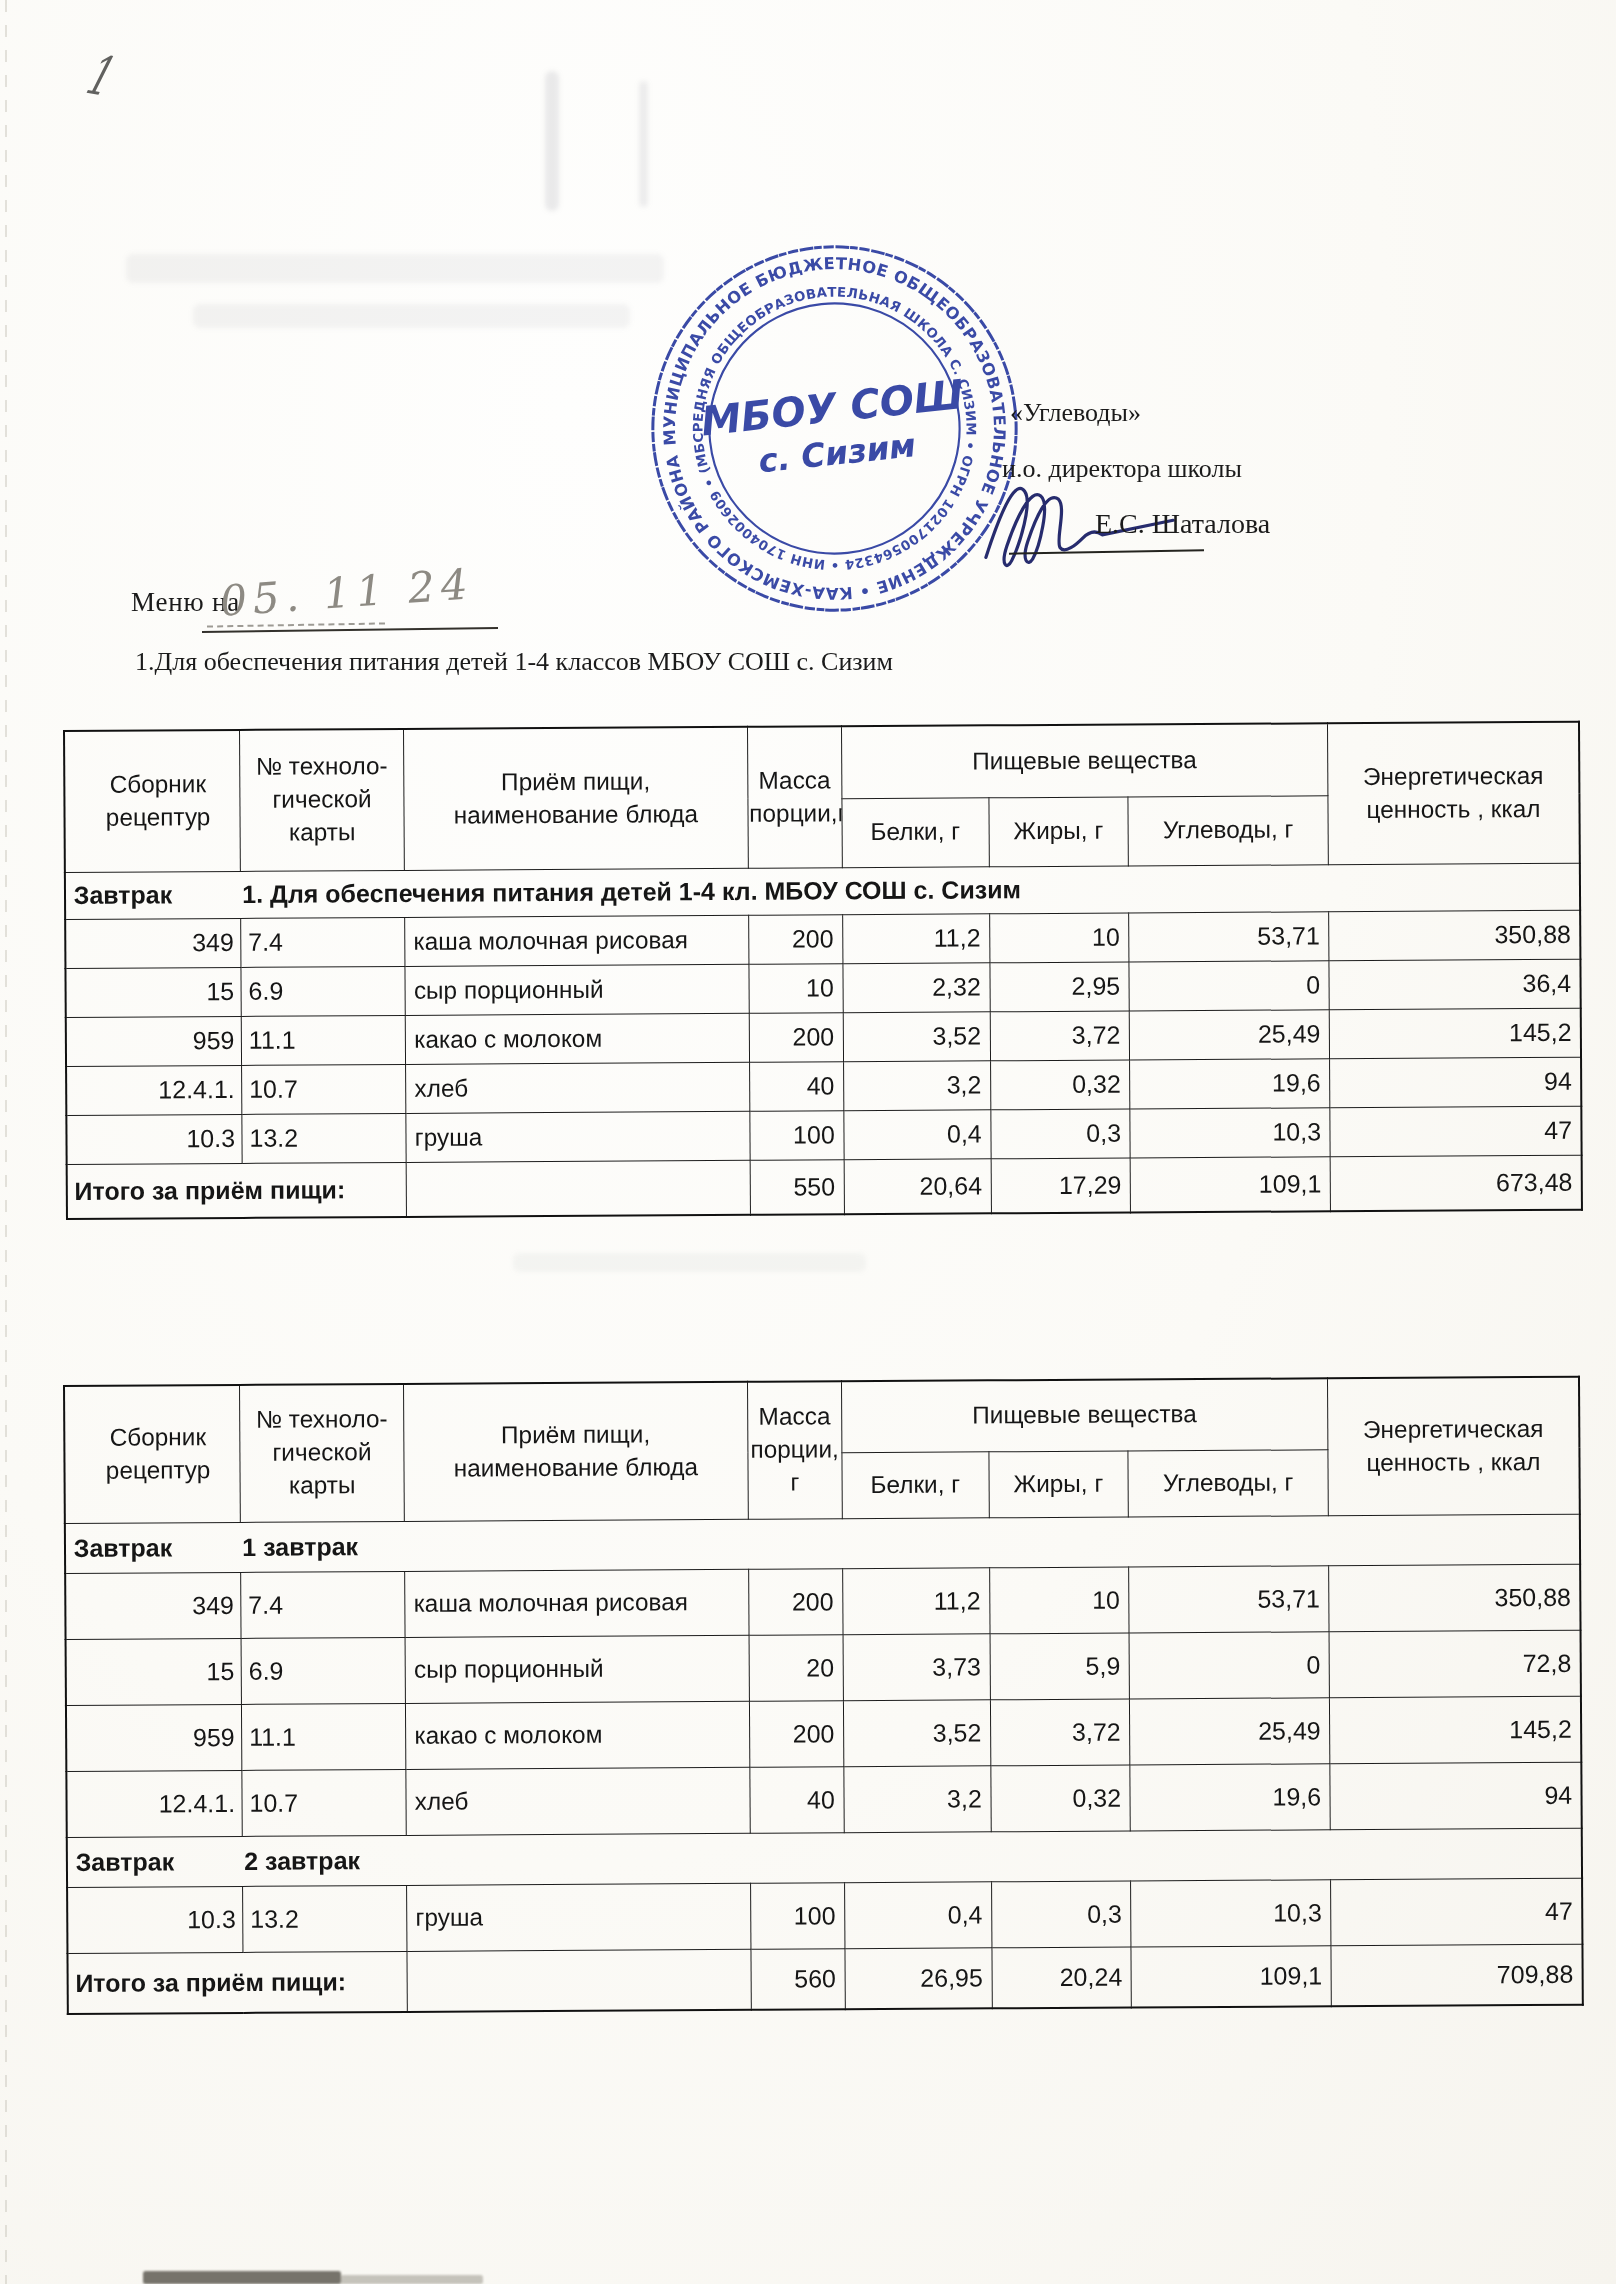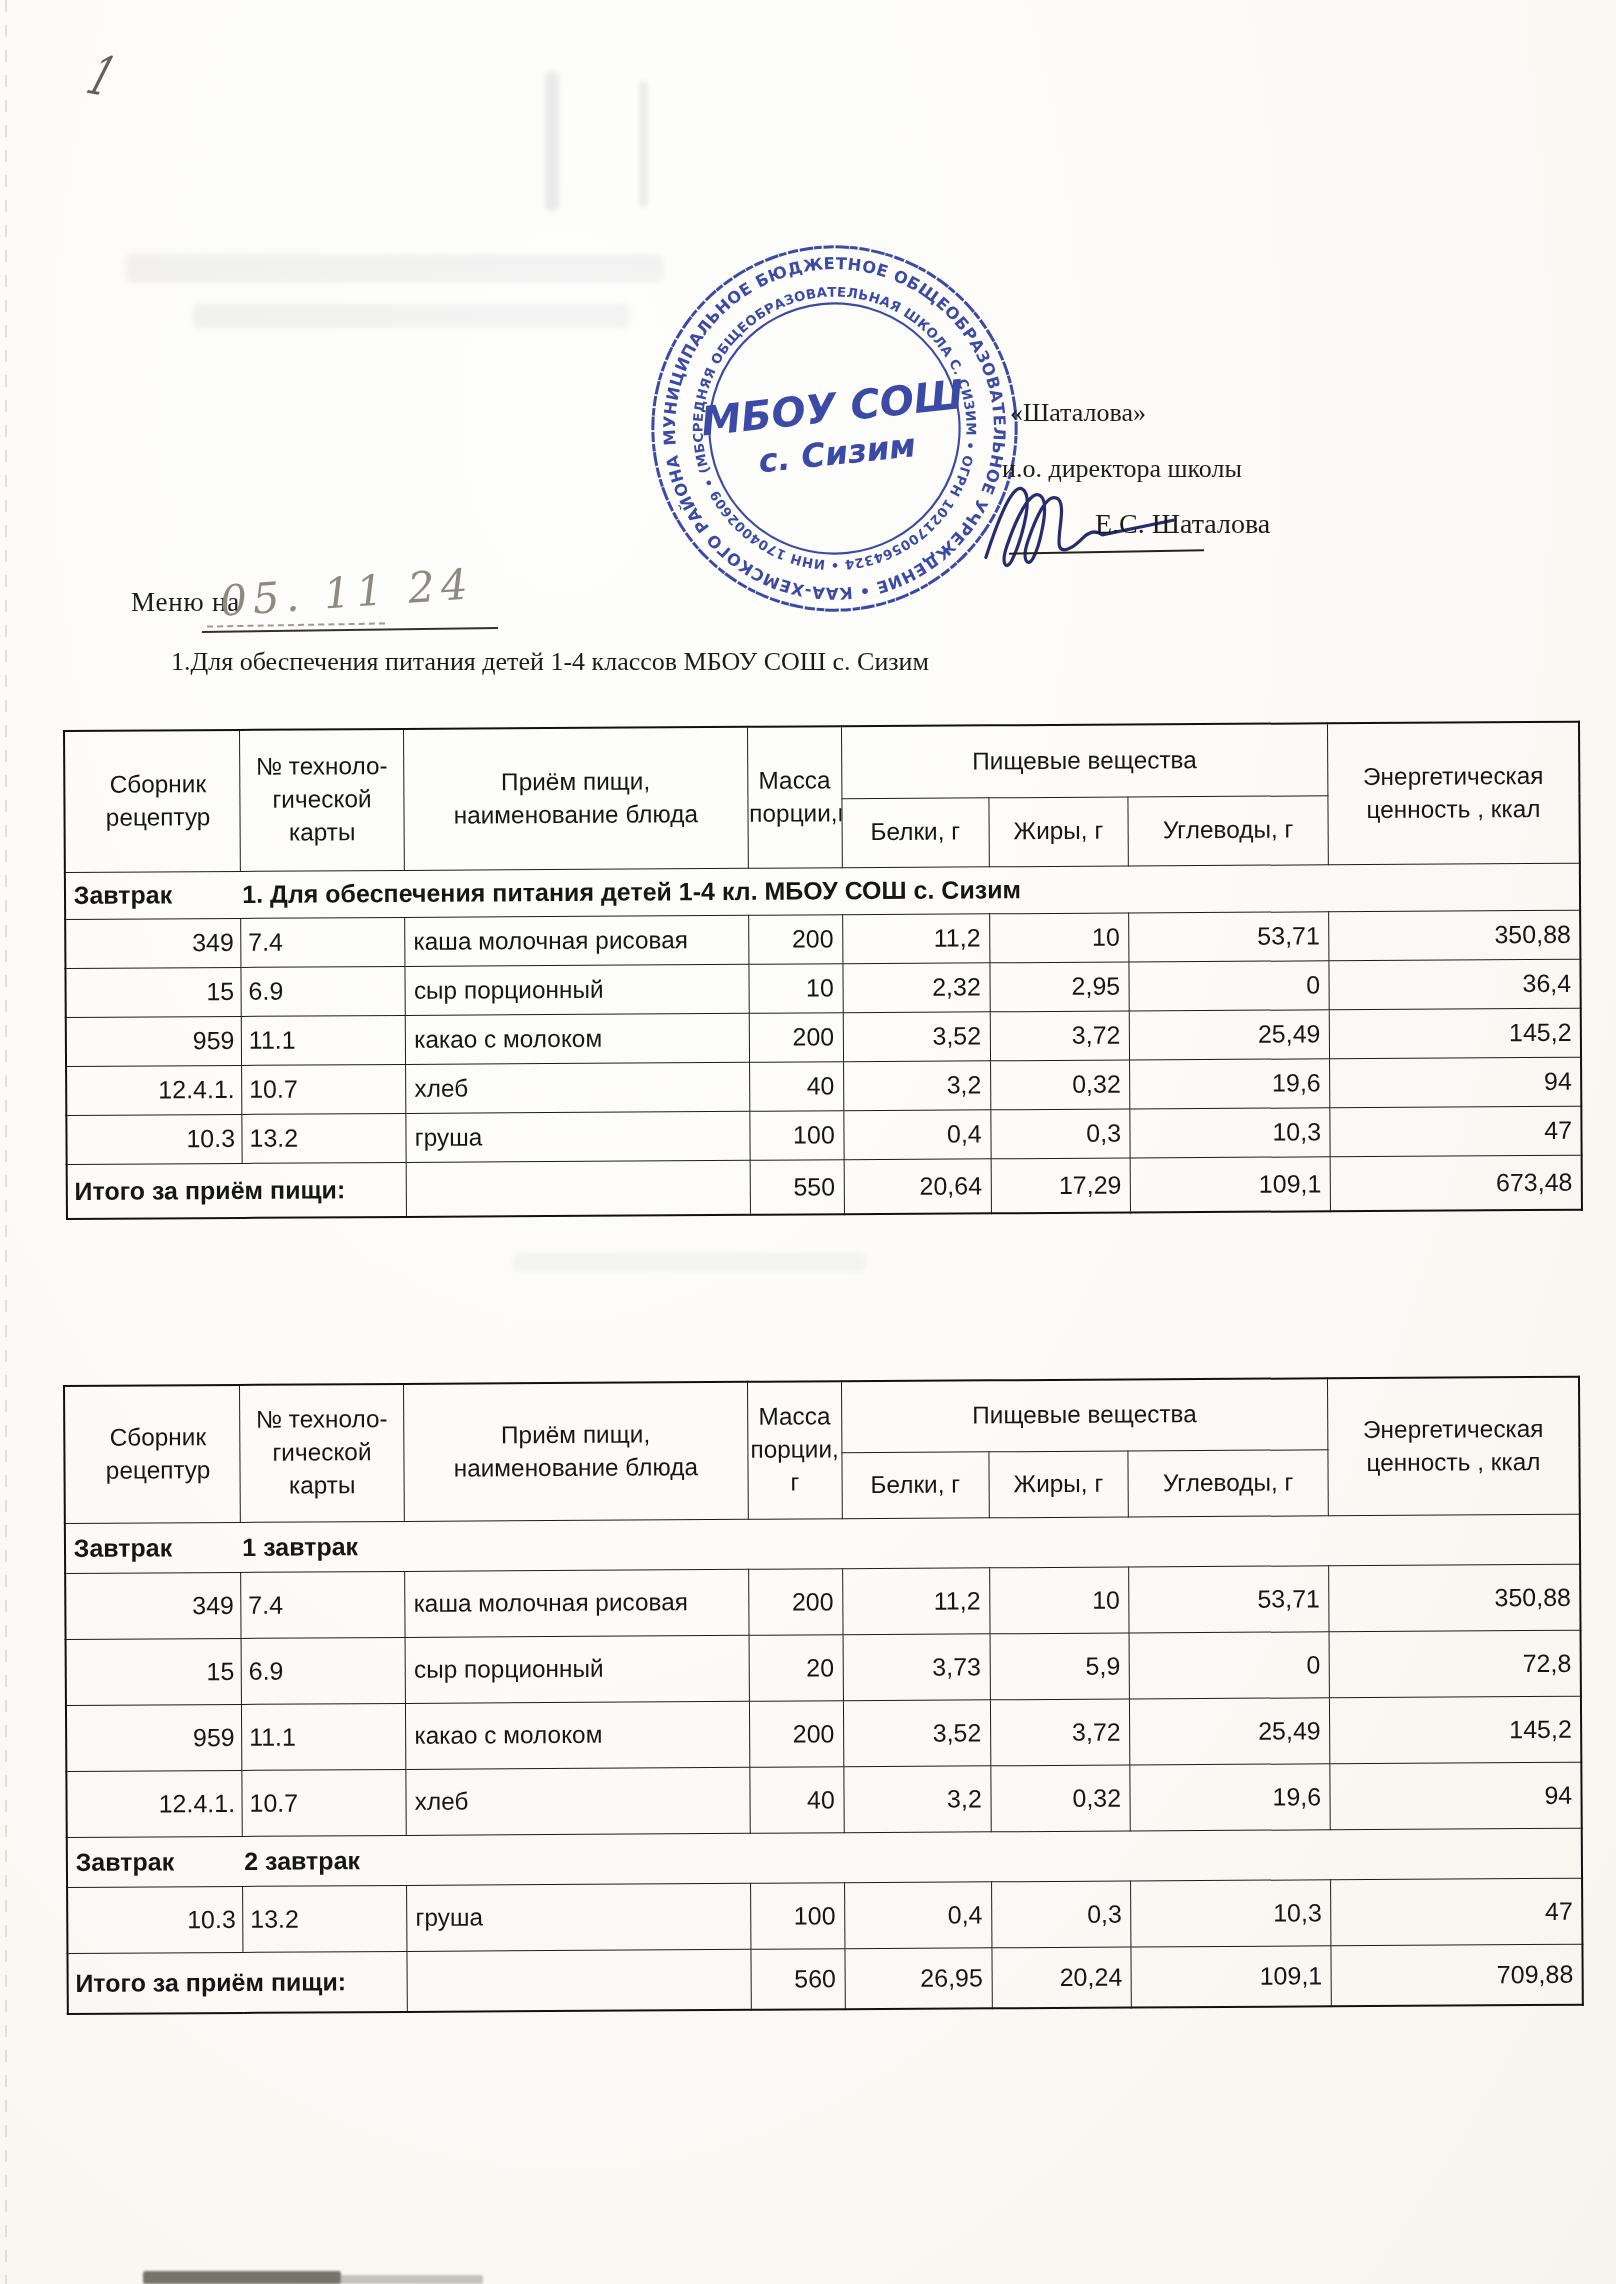--- a/index.html
+++ b/index.html
@@ -44,21 +44,21 @@
   .director-name{position:absolute;left:1095px;top:508px;font-size:28px;}
   
   .menu-label{position:absolute;left:131px;top:587px;font-size:27px;letter-spacing:0.8px;}
   .menu-underline-dash{position:absolute;left:207px;top:624px;width:178px;border-top:2.5px dashed #8d8a83;
                        opacity:.85;transform:rotate(-1deg);}
   .menu-underline{position:absolute;left:202px;top:629px;width:296px;border-top:2.5px solid #33312c;
                   transform:rotate(-0.8deg);}
   .menu-date{position:absolute;left:220px;top:568px;font-size:42px;color:#8d8a83;
              font-family:"DejaVu Serif", serif;font-style:italic;letter-spacing:5.9px;
              transform:rotate(-4deg);}
-  .heading1{position:absolute;left:135px;top:647px;font-size:26px;margin-left:36px;}
+  .heading1{position:absolute;left:135px;top:647px;font-size:26px;}
   .heading2{position:absolute;left:206px;top:1301px;font-size:26px;font-weight:bold;}
   
   table.t{position:absolute;left:63px;width:1517px;border-collapse:collapse;
           table-layout:fixed;font-family:"Liberation Sans", sans-serif;color:#161616;
           transform:rotate(-0.35deg);transform-origin:left top;
           border:2.5px solid #111;}
   .t1{top:730px;}
   .t2{top:1385px;}
   table.t th, table.t td{border:1.7px solid #1d1d1d;overflow:hidden;}
   table.t th{font-weight:normal;font-size:24.4px;white-space:pre-line;vertical-align:middle;
@@ -101,21 +101,21 @@
         <textPath href="#ringOuter">МУНИЦИПАЛЬНОЕ БЮДЖЕТНОЕ ОБЩЕОБРАЗОВАТЕЛЬНОЕ УЧРЕЖДЕНИЕ • КАА-ХЕМСКОГО РАЙОНА РЕСПУБЛИКИ ТЫВА</textPath>
       </text>
       <text class="ring-text-inner" fill="#2c3da0">
         <textPath href="#ringInner">СРЕДНЯЯ ОБЩЕОБРАЗОВАТЕЛЬНАЯ ШКОЛА С. СИЗИМ • ОГРН 1021700564324 • ИНН 1704002609 • (МБОУ СОШ с. Сизим)</textPath>
       </text>
       <text x="220" y="212" class="stamp-center1" fill="#2c3da0">МБОУ СОШ</text>
       <text x="220" y="262" class="stamp-center2" fill="#2c3da0">с. Сизим</text>
     </svg>
   </div>
 
-  <div class="approve">«Шаталова»</div>
+  <div class="approve">«Углеводы»</div>
   <div class="role">и.о. директора школы</div>
   <svg class="signature" viewBox="0 0 260 140">
     <path d="M 14 112 C 36 44 52 16 62 30 C 72 44 56 96 46 116 C 40 128 32 122 40 98
              C 52 62 70 26 82 36 C 94 46 80 100 72 114 C 66 124 58 116 66 92
              C 78 56 92 30 104 40 C 114 50 100 92 106 100 C 112 108 126 96 134 88
              C 142 80 150 78 158 84 L 246 66" fill="none" stroke-width="4" stroke-linecap="round" stroke-linejoin="round" stroke="#272c6e"></path>
   </svg>
   <div class="sig-underline"></div>
   <div class="director-name">Е.С. Шаталова</div>
 

